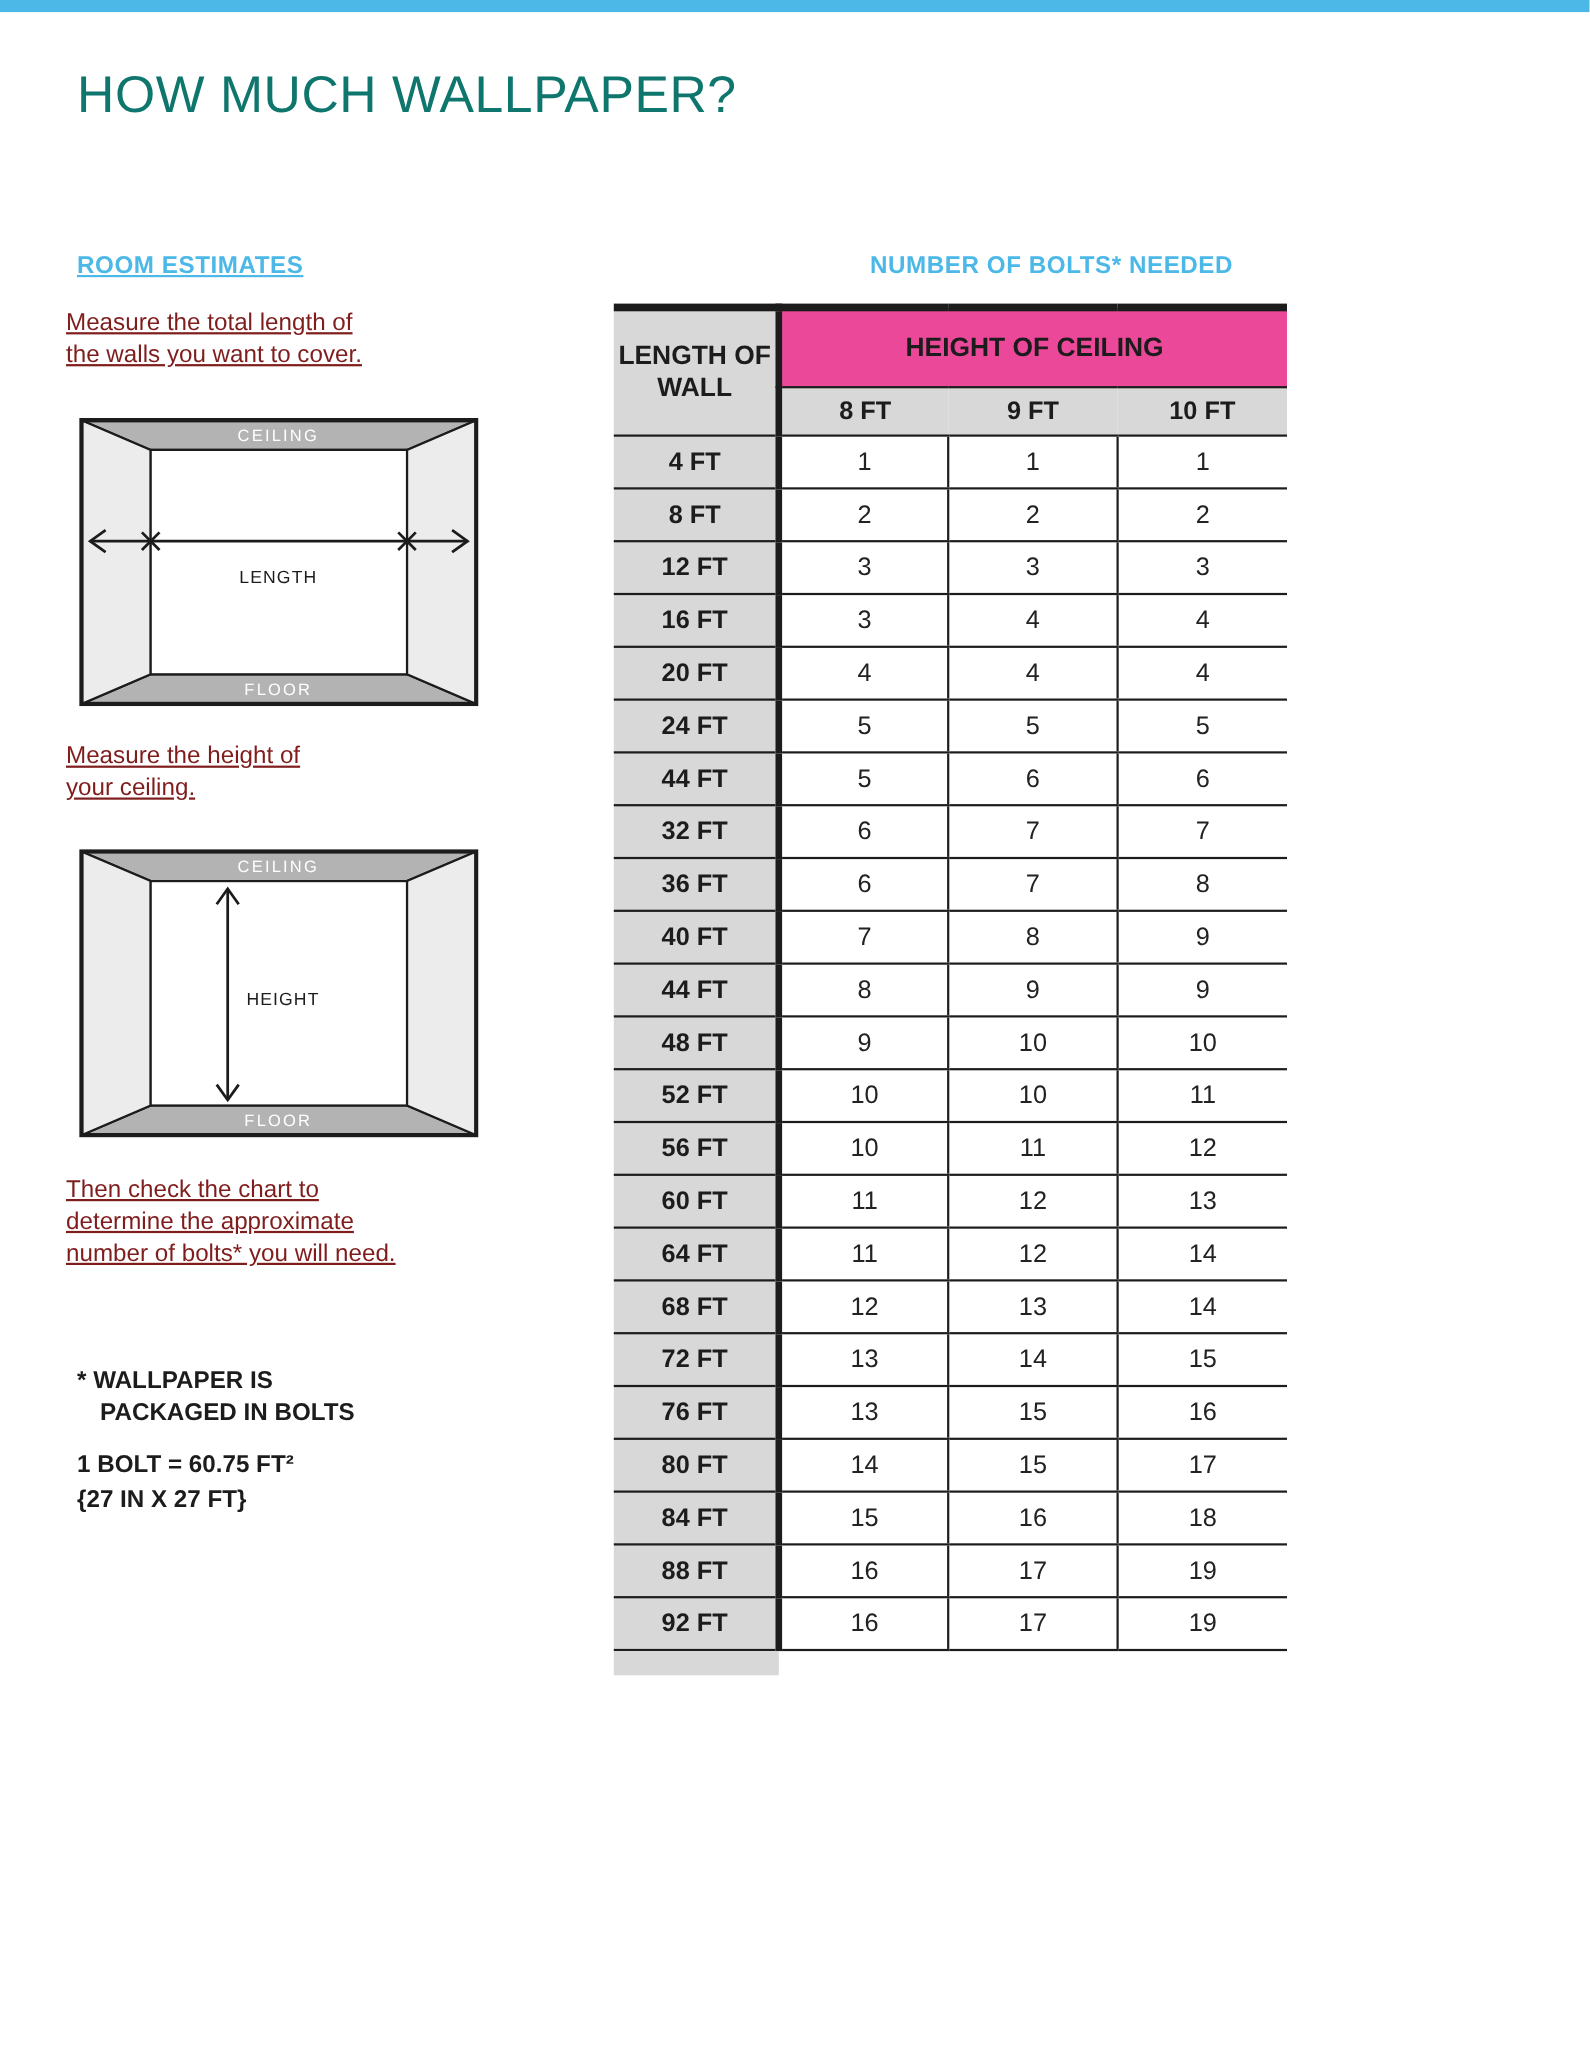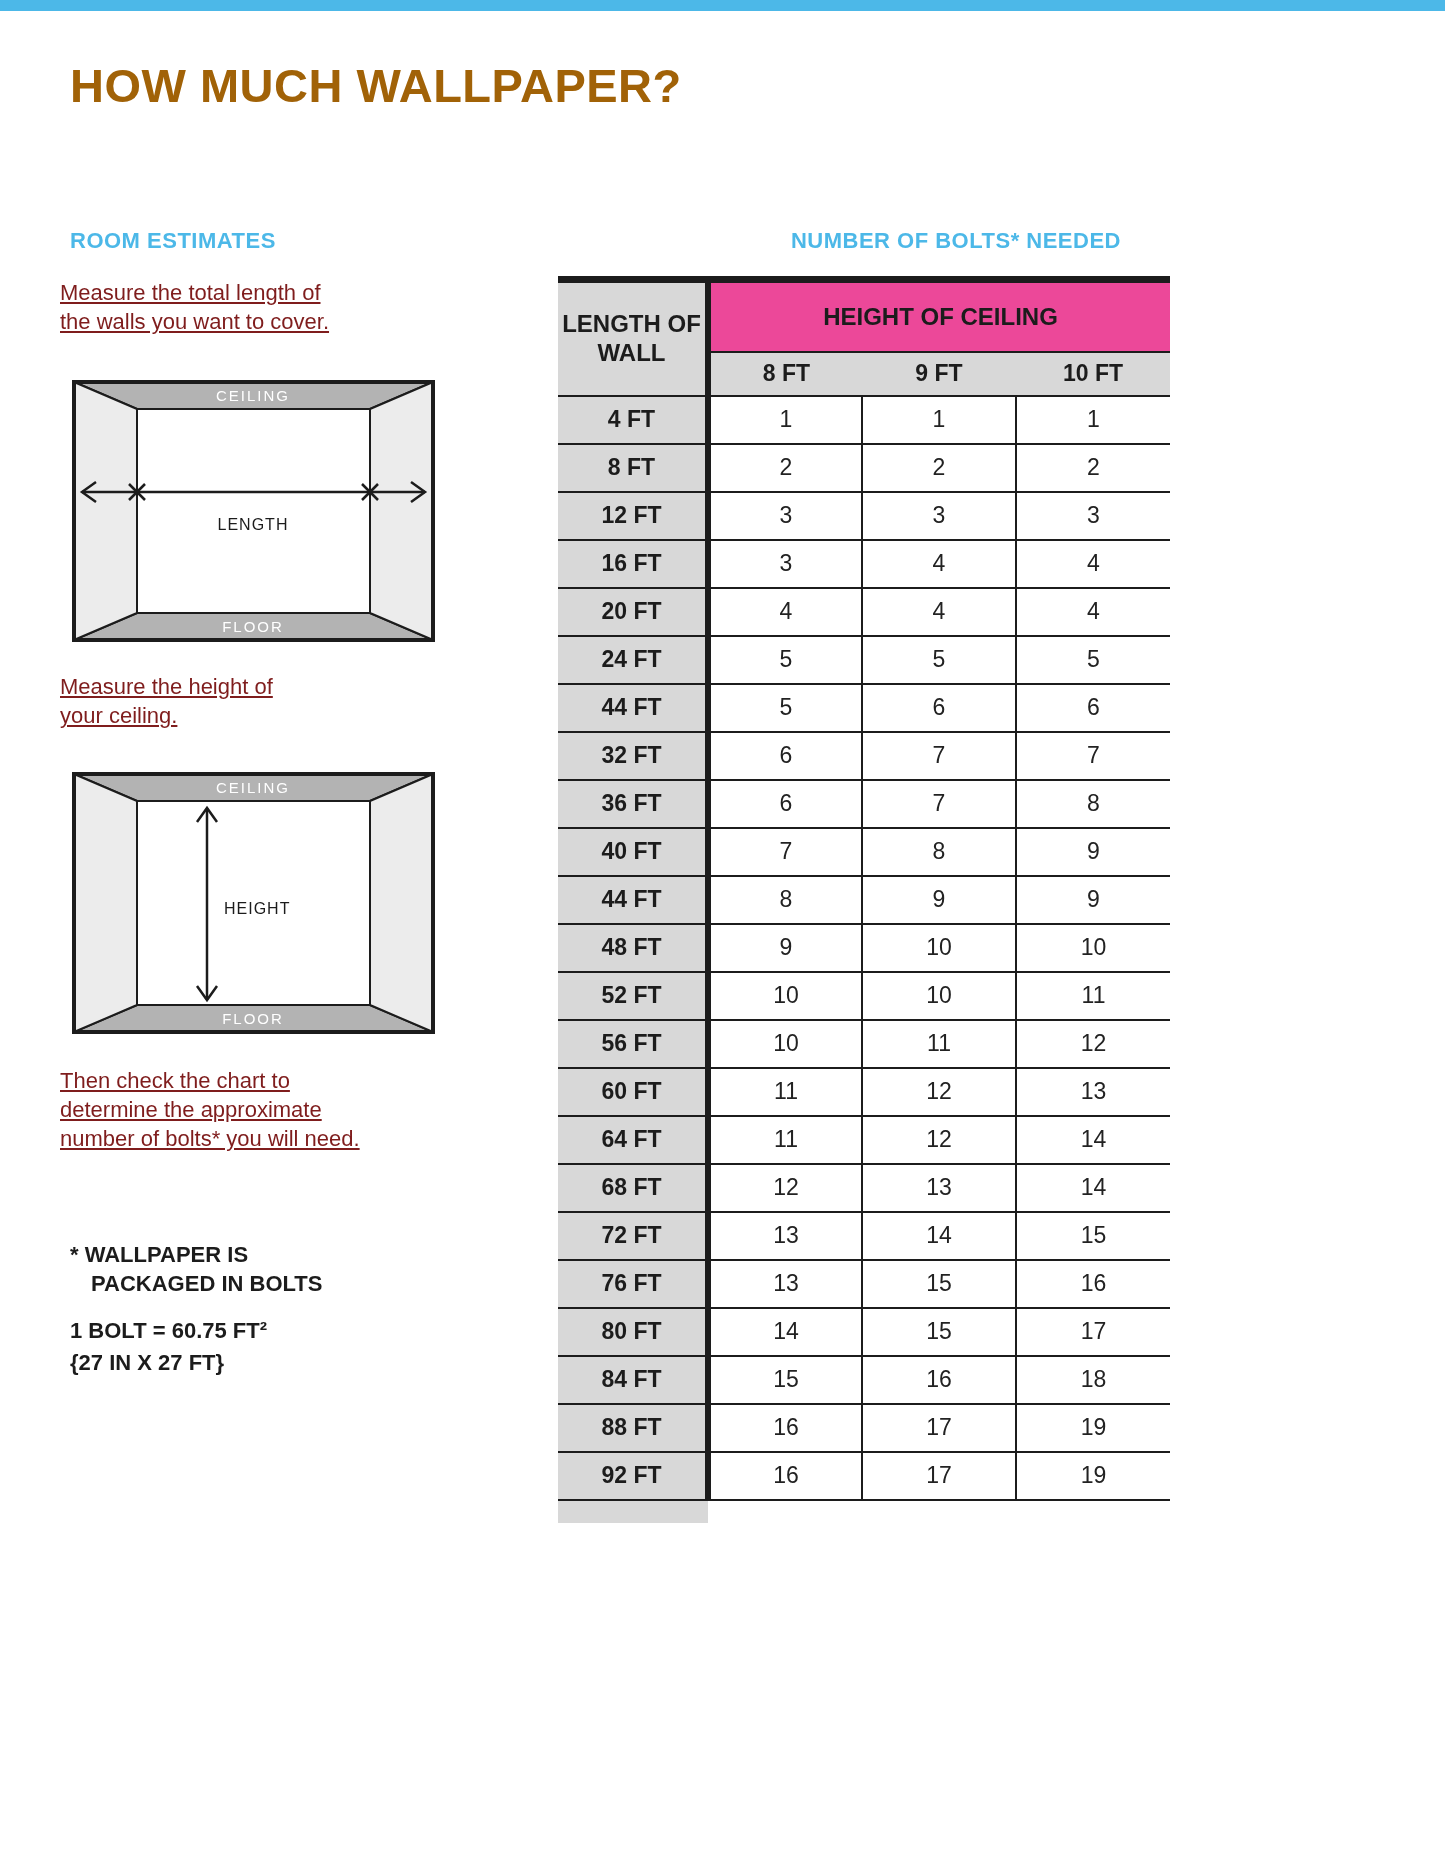--- a/index.html
+++ b/index.html
@@ -11,29 +11,29 @@
     color: #1c1c1c;
     overflow: hidden;
   }
   .top-bar {
     position: absolute; top: 0; left: 0;
     width: 1445px; height: 11px;
     background: #4cb8e8;
   }
   .page-title {
     position: absolute; left: 70px; top: 58px;
-    font-size: 47px; font-weight: bold;
-    color: #a16207; letter-spacing: 0.5px;
+    font-size: 47px; font-weight: normal;
+    color: #0f766e; letter-spacing: 0.5px;
   }
   .section-title {
     position: absolute;
     font-size: 22px; font-weight: bold;
     color: #4cb8e8; letter-spacing: 0.5px;
   }
-  .room-estimates-title { left: 70px; top: 228px; }
+  .room-estimates-title { left: 70px; top: 228px; text-decoration: underline; }
   .table-title { left: 509px; top: 228px; width: 612px; text-align: right; }
   .para {
     position: absolute; left: 60px;
     font-size: 22px; line-height: 1.32;
     white-space: pre-line; color: #7f1d1d; text-decoration: underline;
   }
   .para1 { top: 278px; }
   .para2 { top: 672px; }
   .para3 { top: 1066px; }
   .footnote {

